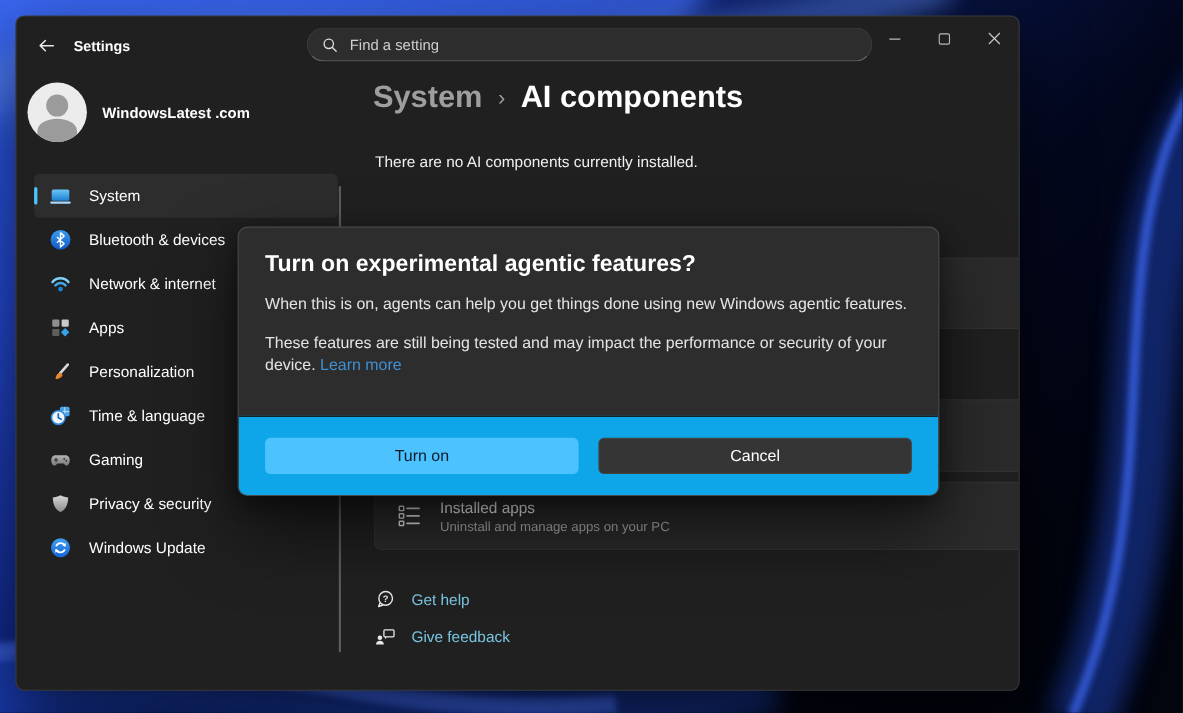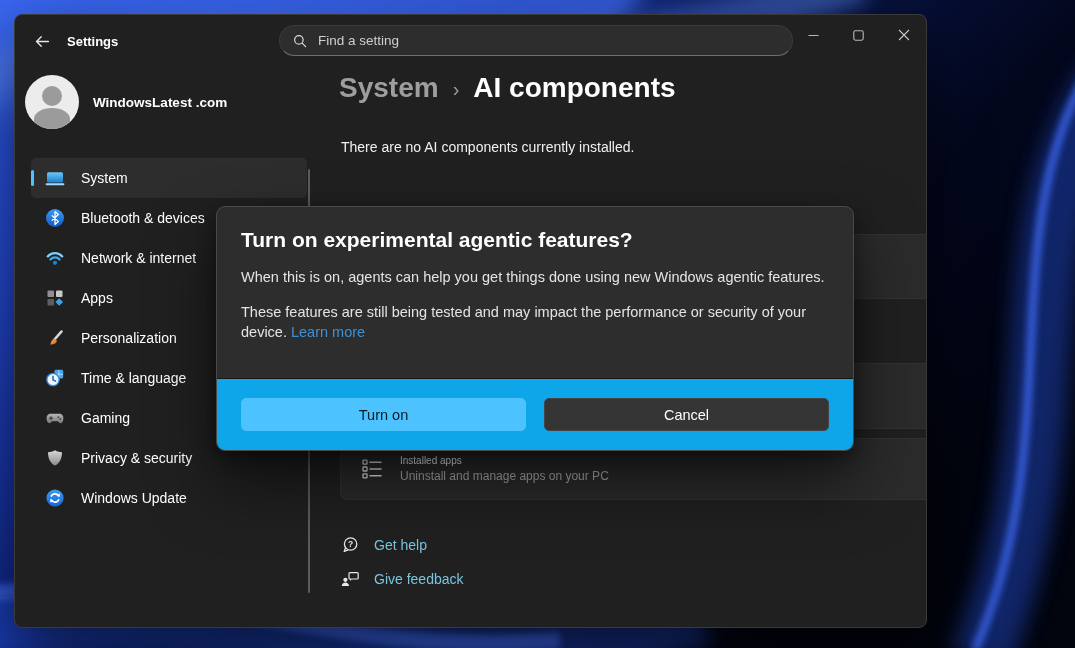--- a/index.html
+++ b/index.html
@@ -52,21 +52,21 @@
   .card { position:absolute; left:325px; width:692px; background:#2b2b2b; border:1px solid #323232; border-radius:6px; }
   .card-toggle { top:219px; height:65px; }
   .on-label { position:absolute; right:86px; top:23px; font-size:14.5px; color:#fff; }
   .toggle { position:absolute; right:24px; top:20px; width:48px; height:23px; border-radius:12px; background:#4cc2ff; cursor:pointer; }
   .toggle .knob { position:absolute; right:4px; top:4px; width:15px; height:15px; border-radius:50%; background:#151515; }
   .card-hidden { top:348px; height:66px; cursor:pointer; }
   .card-apps { top:423px; height:62px; display:flex; align-items:center; cursor:pointer; }
   .chev { position:absolute; right:20px; top:50%; transform:translateY(-50%); font-size:19px; color:#d6d6d6; }
   .apps-icon { width:24px; height:24px; margin-left:19px; flex:none; }
   .apps-text { margin-left:16px; display:flex; flex-direction:column; gap:3px; }
-  .apps-title { font-size:10px; color:#fff; }
+  .apps-title { font-size:14px; color:#fff; }
   .apps-sub { font-size:12px; color:#ababab; }
 
   .help-link { position:absolute; left:325px; display:flex; align-items:center; cursor:pointer; }
   .help-link.row1 { top:520px; }
   .help-link.row2 { top:554px; }
   .help-icon { width:20px; height:20px; flex:none; }
   .help-label { margin-left:14px; font-size:14px; color:#79c5e0; }
 
   
   .dialog { position:absolute; left:201px; top:191px; width:638px; height:245px; border-radius:9px;

